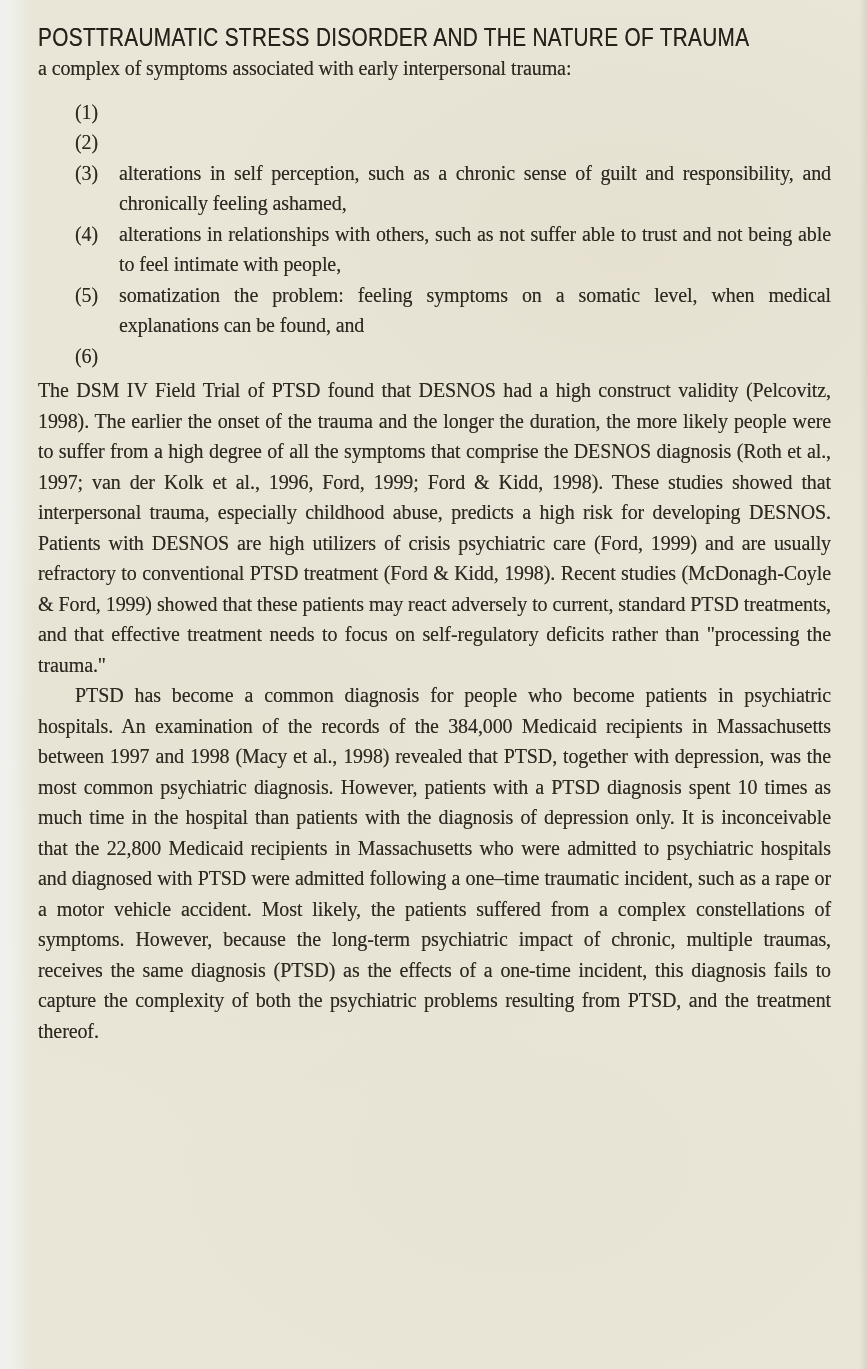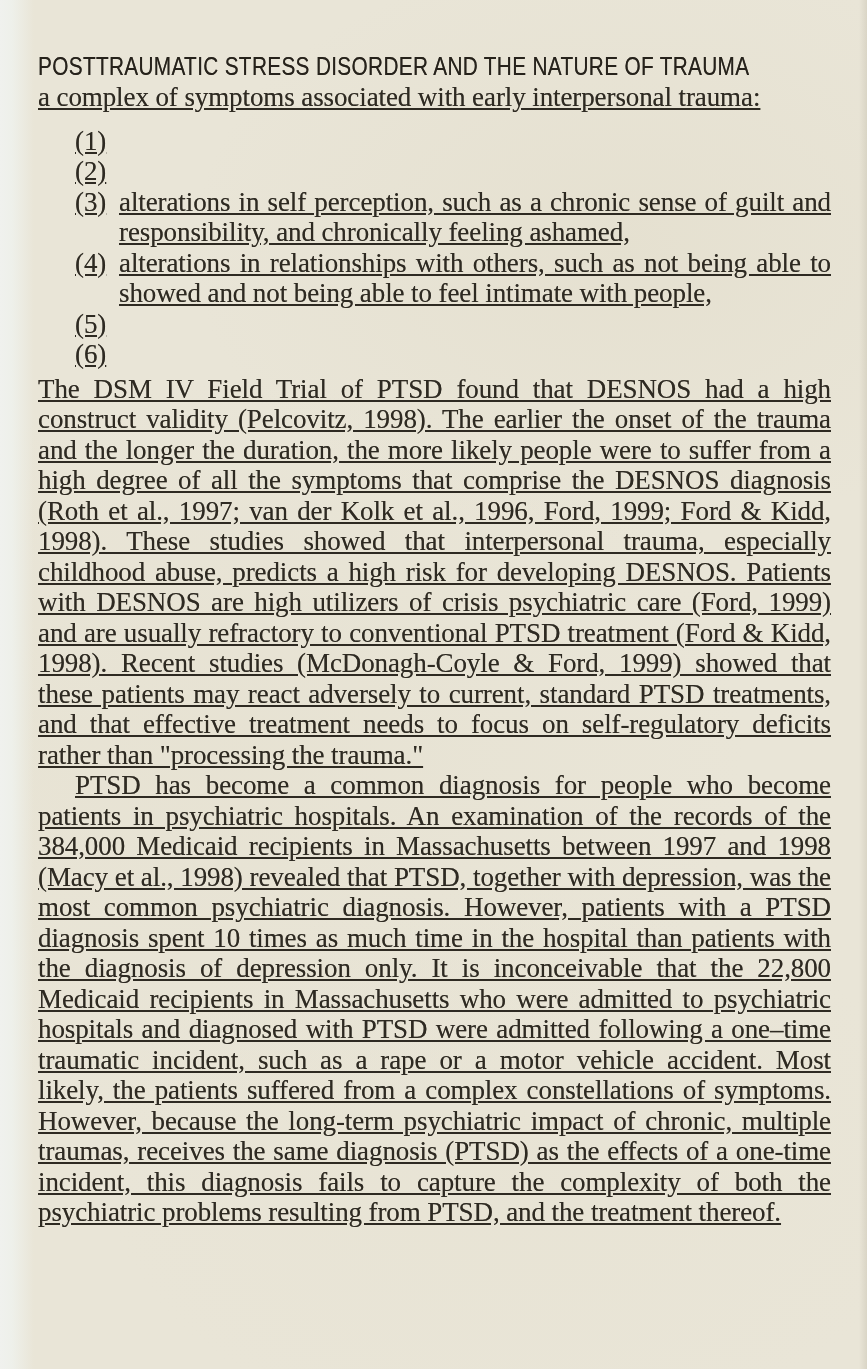--- a/index.html
+++ b/index.html
@@ -26,39 +26,38 @@
     position: absolute;
     left: 38px;
     right: 36px;
     top: 0;
   }
 
   .header-row {
     display: flex;
     justify-content: space-between;
     align-items: baseline;
-    margin-top: 51px;
+    margin-top: 22px;
     font-family: "Liberation Sans", sans-serif;
     color: #26221b;
   }
   .header-title {
     font-size: 26px;
     white-space: nowrap;
     letter-spacing: 0.4px;
     transform: scaleX(0.80);
     transform-origin: left center;
     text-shadow: 0 0 0.5px rgba(38,34,27,0.65);
   }
 
   .bodytext {
-    font-size: 27px;
+    font-size: 20px;
     line-height: 30.5px;
     letter-spacing: -0.1px;
     text-shadow: 0 0 0.6px rgba(46,42,34,0.55);
-    text-decoration: underline;
   }
 
   .intro { margin-top: 48px; }
 
   .symptom-list { margin-top: 13px; }
   .list-item { display: flex; }
   .item-num {
     flex: 0 0 44px;
     margin-left: 37px;
   }
@@ -93,24 +92,25 @@
       </div>
       <div class="list-item">
         <span class="bodytext item-num">(2)</span>
       </div>
       <div class="list-item">
         <span class="bodytext item-num">(3)</span>
         <span class="bodytext item-text">alterations in self perception, such as a chronic sense of guilt and responsibility, and chronically feeling ashamed,</span>
       </div>
       <div class="list-item">
         <span class="bodytext item-num">(4)</span>
-        <span class="bodytext item-text">alterations in relationships with others, such as not being able to showed and not being able to feel intimate with people,</span>
+        <span class="bodytext item-text">alterations in relationships with others, such as not suffer able to trust and not being able to feel intimate with people,</span>
       </div>
       <div class="list-item">
         <span class="bodytext item-num">(5)</span>
+        <span class="bodytext item-text">somatization the problem: feeling symptoms on a somatic level, when medical explanations can be found, and</span>
       </div>
       <div class="list-item">
         <span class="bodytext item-num">(6)</span>
       </div>
     </div>
 
     <p class="bodytext para para-first">The DSM IV Field Trial of PTSD found that DESNOS had a high construct validity (Pelcovitz, 1998). The earlier the onset of the trauma and the longer the duration, the more likely people were to suffer from a high degree of all the symptoms that comprise the DESNOS diagnosis (Roth et al., 1997; van der Kolk et al., 1996, Ford, 1999; Ford &amp; Kidd, 1998). These studies showed that interpersonal trauma, especially childhood abuse, predicts a high risk for developing DESNOS. Patients with DESNOS are high utilizers of crisis psychiatric care (Ford, 1999) and are usually refractory to conventional PTSD treatment (Ford &amp; Kidd, 1998). Recent studies (McDonagh-Coyle &amp; Ford, 1999) showed that these patients may react adversely to current, standard PTSD treatments, and that effective treatment needs to focus on self-regulatory deficits rather than "processing the trauma."</p>
 
     <p class="bodytext para para-indent">PTSD has become a common diagnosis for people who become patients in psychiatric hospitals. An examination of the records of the 384,000 Medicaid recipients in Massachusetts between 1997 and 1998 (Macy et al., 1998) revealed that PTSD, together with depression, was the most common psychiatric diagnosis. However, patients with a PTSD diagnosis spent 10 times as much time in the hospital than patients with the diagnosis of depression only. It is inconceivable that the 22,800 Medicaid recipients in Massachusetts who were admitted to psychiatric hospitals and diagnosed with PTSD were admitted following a one–time traumatic incident, such as a rape or a motor vehicle accident. Most likely, the patients suffered from a complex constellations of symptoms. However, because the long-term psychiatric impact of chronic, multiple traumas, receives the same diagnosis (PTSD) as the effects of a one-time incident, this diagnosis fails to capture the complexity of both the psychiatric problems resulting from PTSD, and the treatment thereof.</p>
 

